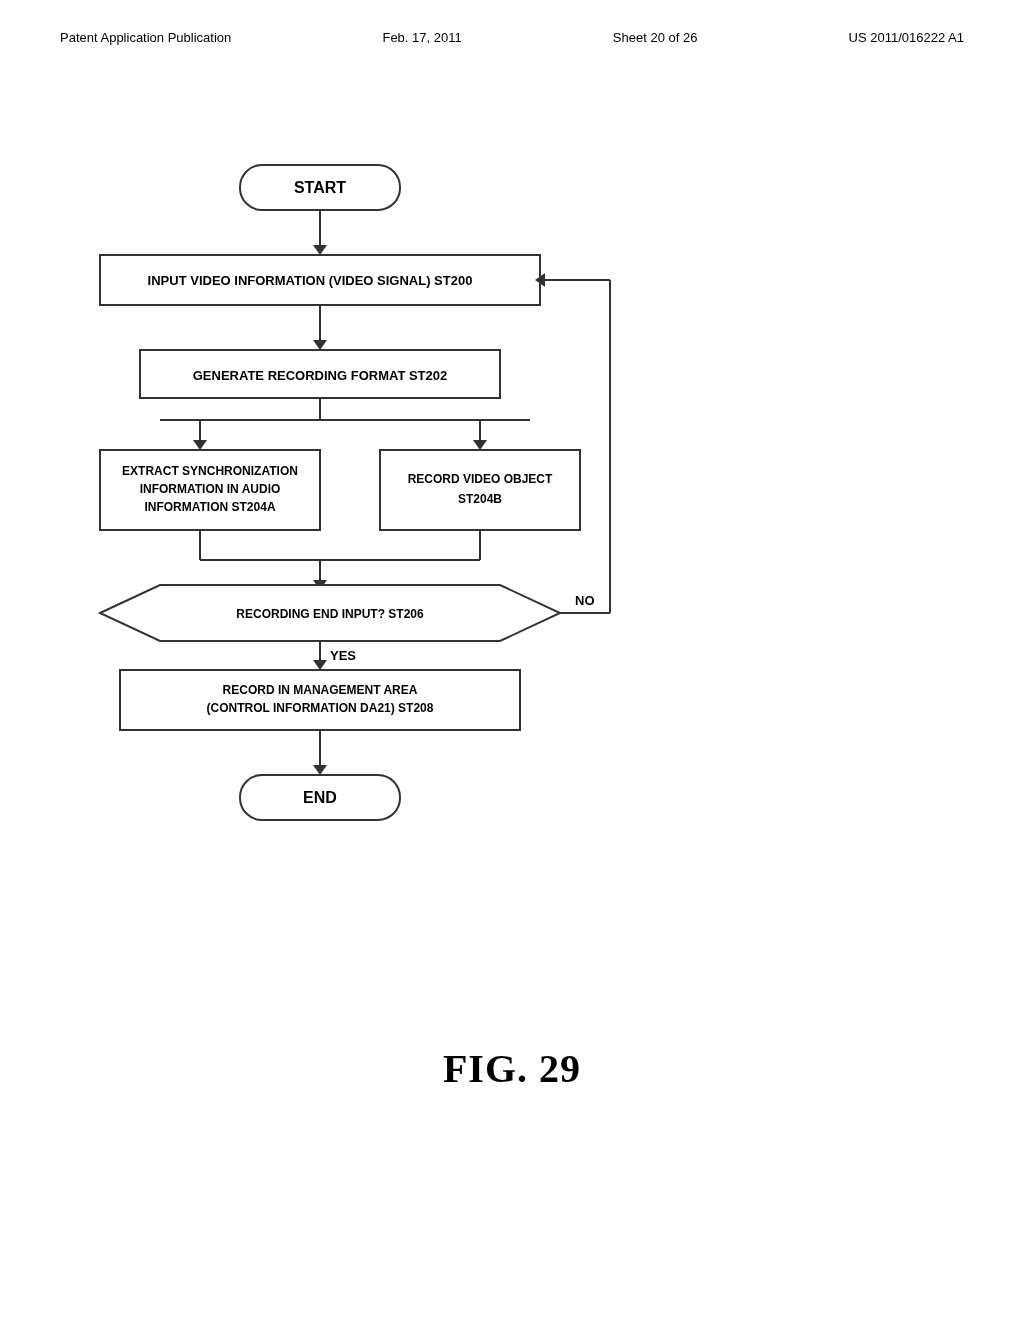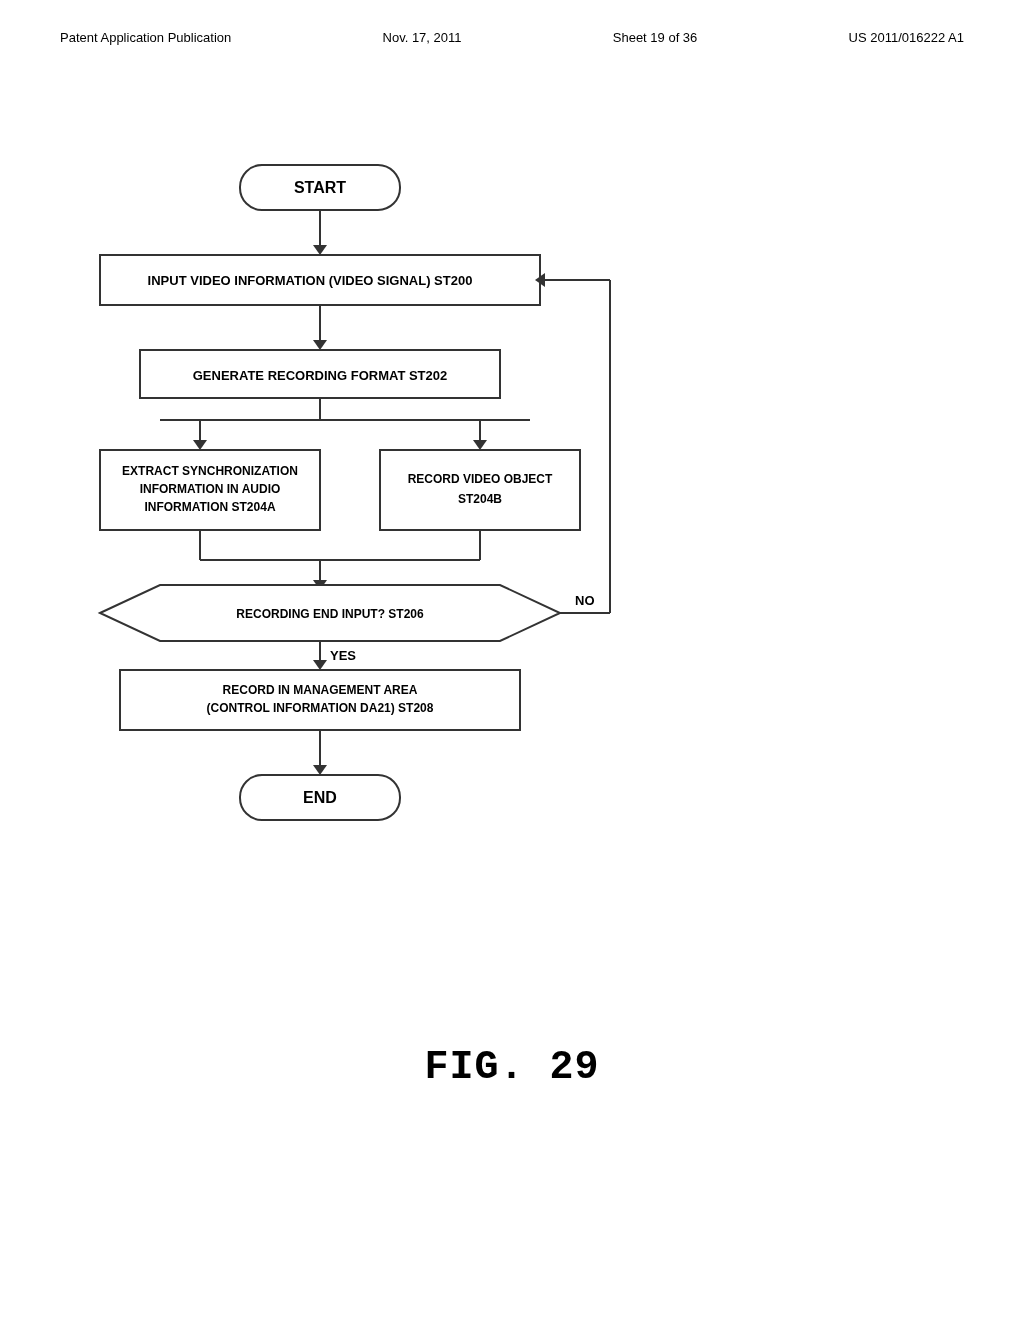--- a/index.html
+++ b/index.html
@@ -16,41 +16,41 @@
       display: flex;
       justify-content: space-between;
       align-items: flex-start;
       padding: 30px 60px 0 60px;
       font-size: 13px;
       font-family: Arial, sans-serif;
     }
 
     .figure-label {
       font-size: 40px;
-      font-family: Liberation Mono, monospace;
+      font-family: Liberation Serif, serif;
       font-weight: bold;
       text-align: center;
       margin-top: 50px;
       letter-spacing: 1px;
     }
 
     
     .flowchart-svg-container {
       display: flex;
       align-items: flex-start;
       margin-top: 100px;
     }
   </style>
 </head>
 <body>
 
 <div class="page-header">
   <span>Patent Application Publication</span>
-  <span>Nov. 17, 2011</span>
-  <span>Sheet 19 of 36</span>
+  <span>Feb. 17, 2011</span>
+  <span>Sheet 20 of 26</span>
   <span>US 2011/016222 A1</span>
 </div>
 
 <div class="flowchart-svg-container">
   <svg width="700" height="850" viewBox="0 0 700 850">
 
     <rect x="240" y="20" width="160" height="45" rx="22" ry="22" fill="white" stroke="#333" stroke-width="2"></rect>
     <text x="320" y="48" text-anchor="middle" font-family="Arial, sans-serif" font-size="16" font-weight="bold">START</text>
 
     <line x1="320" y1="65" x2="320" y2="105" stroke="#333" stroke-width="2"></line>

